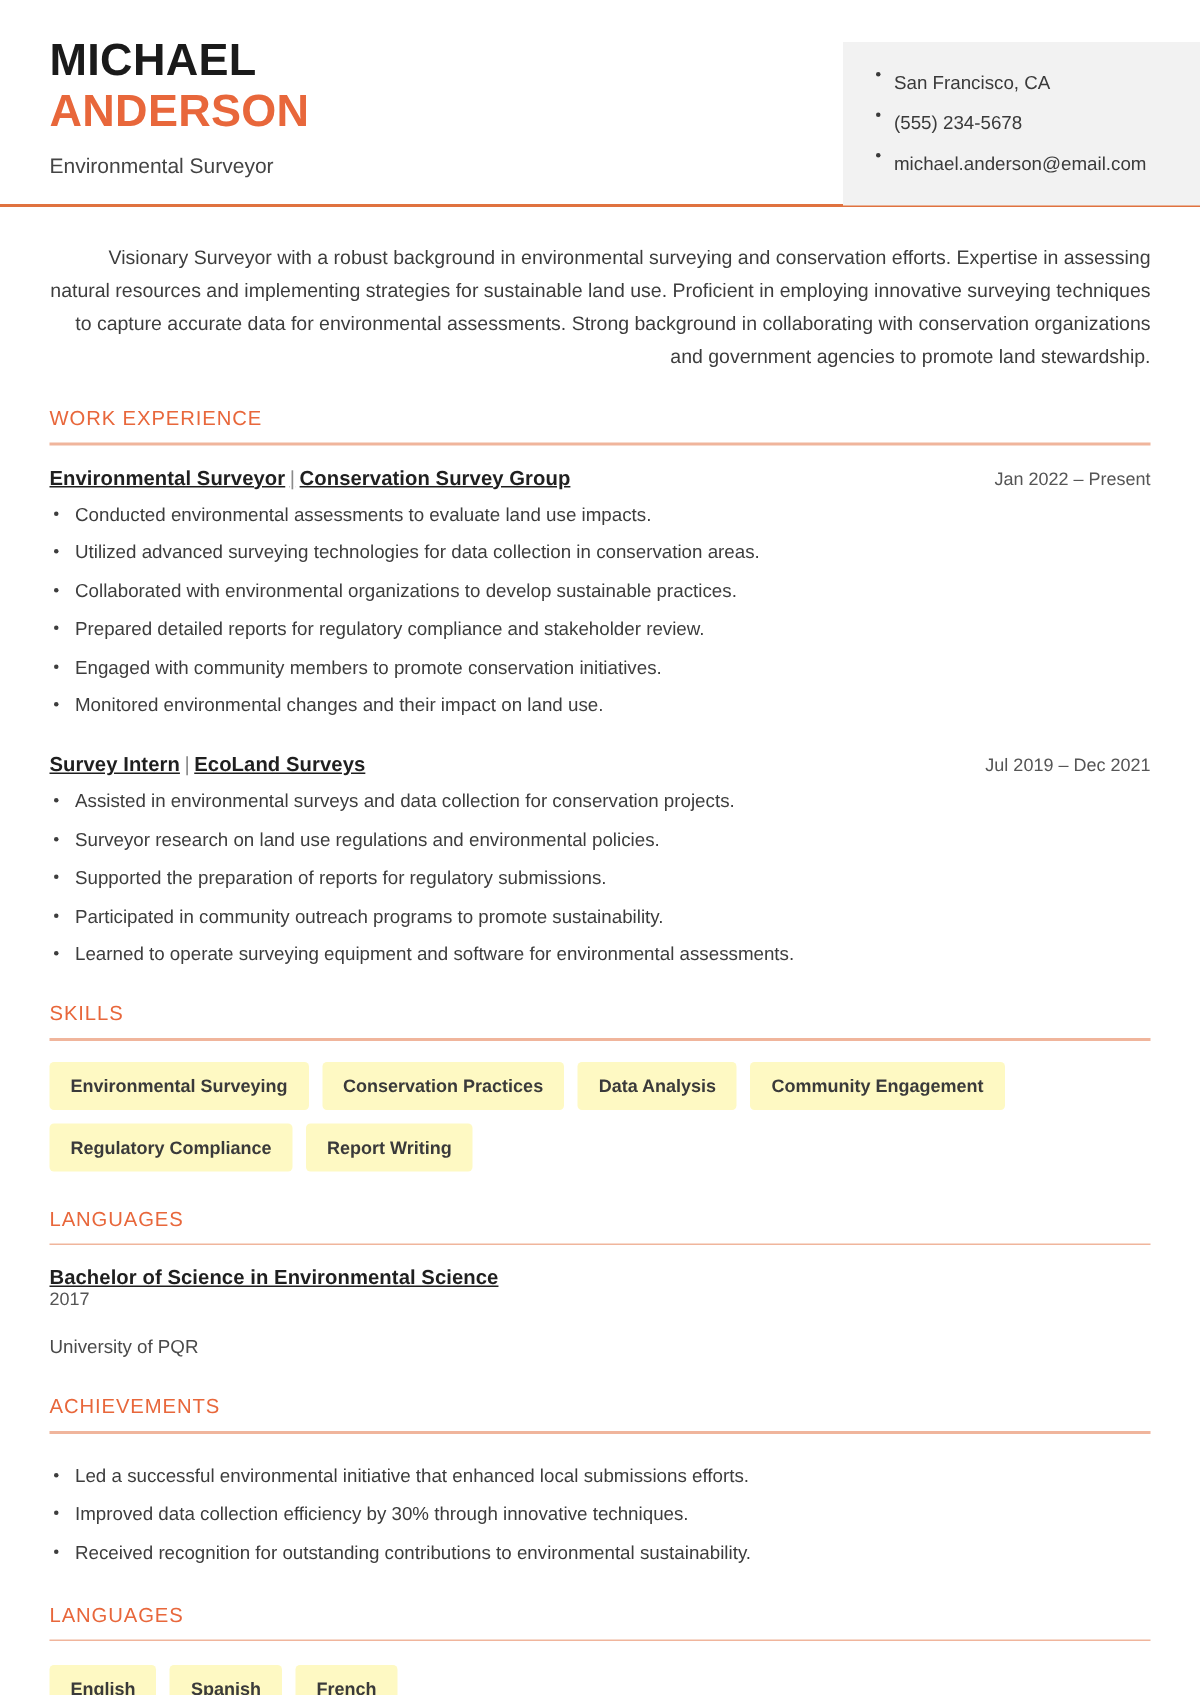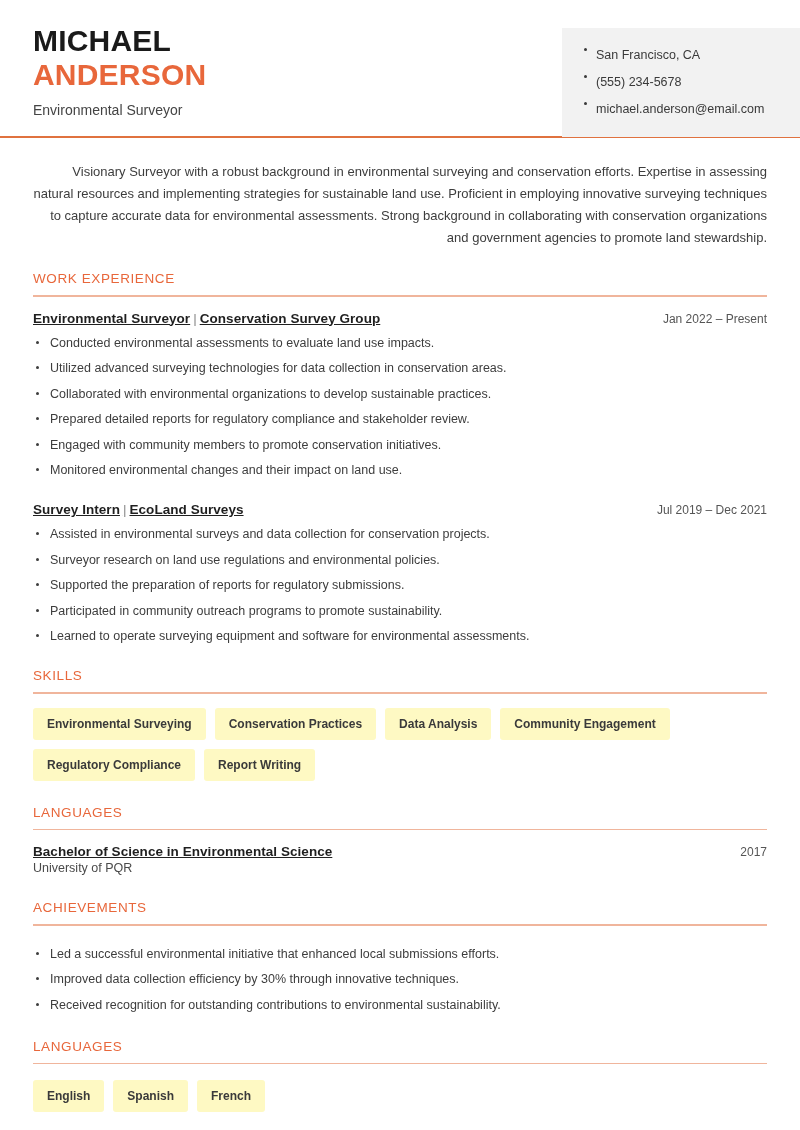--- a/index.html
+++ b/index.html
@@ -255,21 +255,21 @@
         <span class="chip">Community Engagement</span>
         <span class="chip">Regulatory Compliance</span>
         <span class="chip">Report Writing</span>
       </div>
     </div>
 
     <div class="section" style="padding-top:24px;">
       <div class="section-title">LANGUAGES</div>
       <div class="section-rule"></div>
       <div class="entry">
-        <div class="entry-head" style="margin-bottom:2px;">
+        <div class="entry-head" style="margin-bottom:18px;flex-direction:column;">
           <div class="entry-title">Bachelor of Science in Environmental Science</div>
           <div class="entry-date">2017</div>
         </div>
         <div class="entry-sub">University of PQR</div>
       </div>
     </div>
 
     <div class="section" style="padding-top:25px;">
       <div class="section-title">ACHIEVEMENTS</div>
       <div class="section-rule" style="margin-bottom:20px;"></div>

